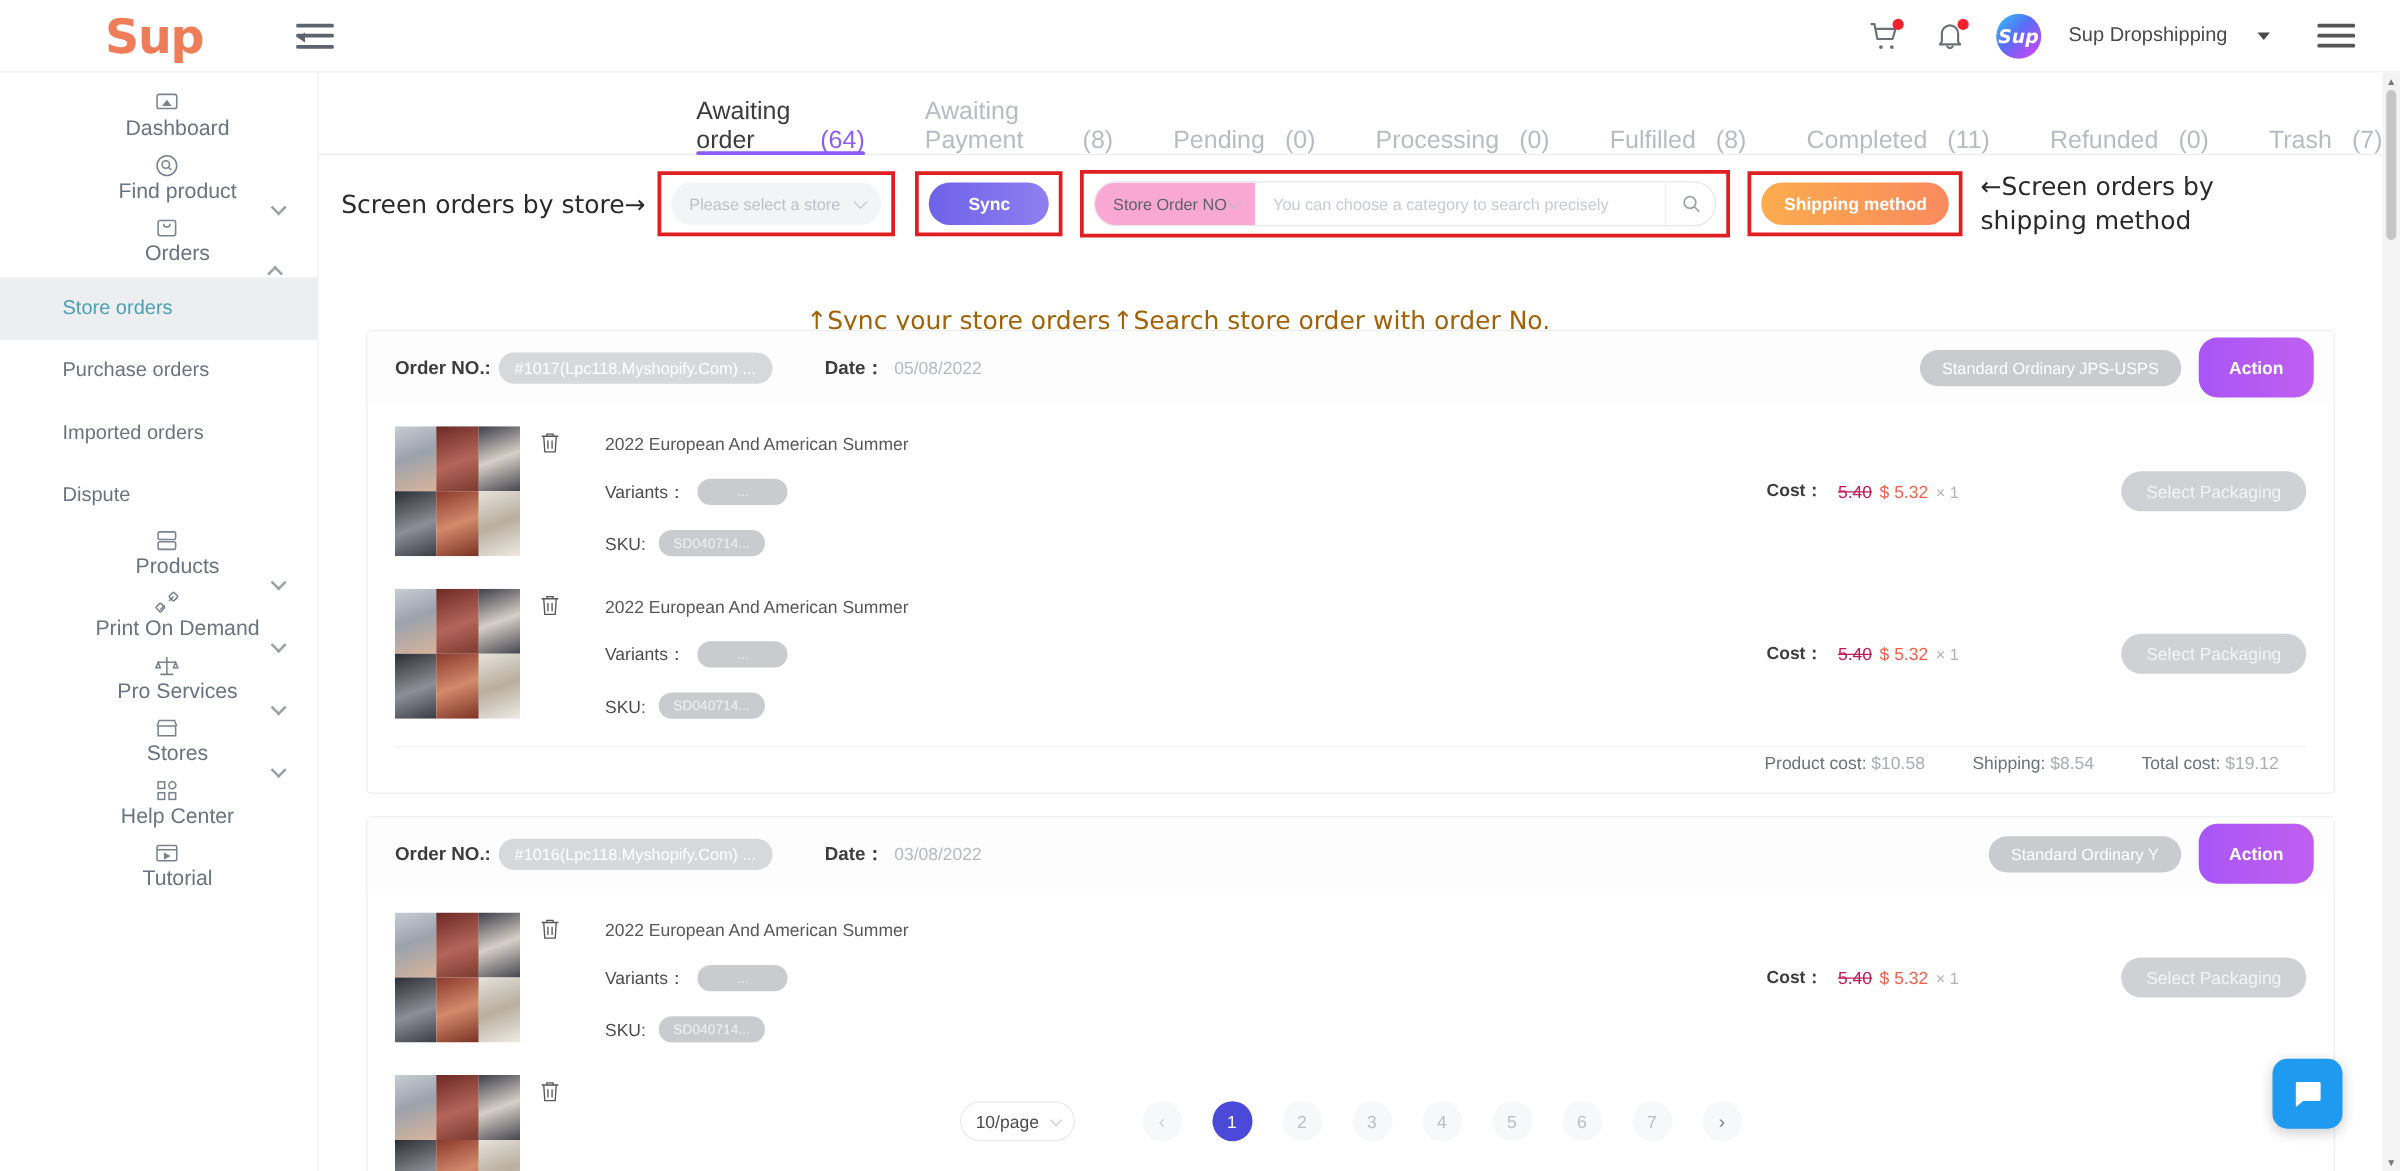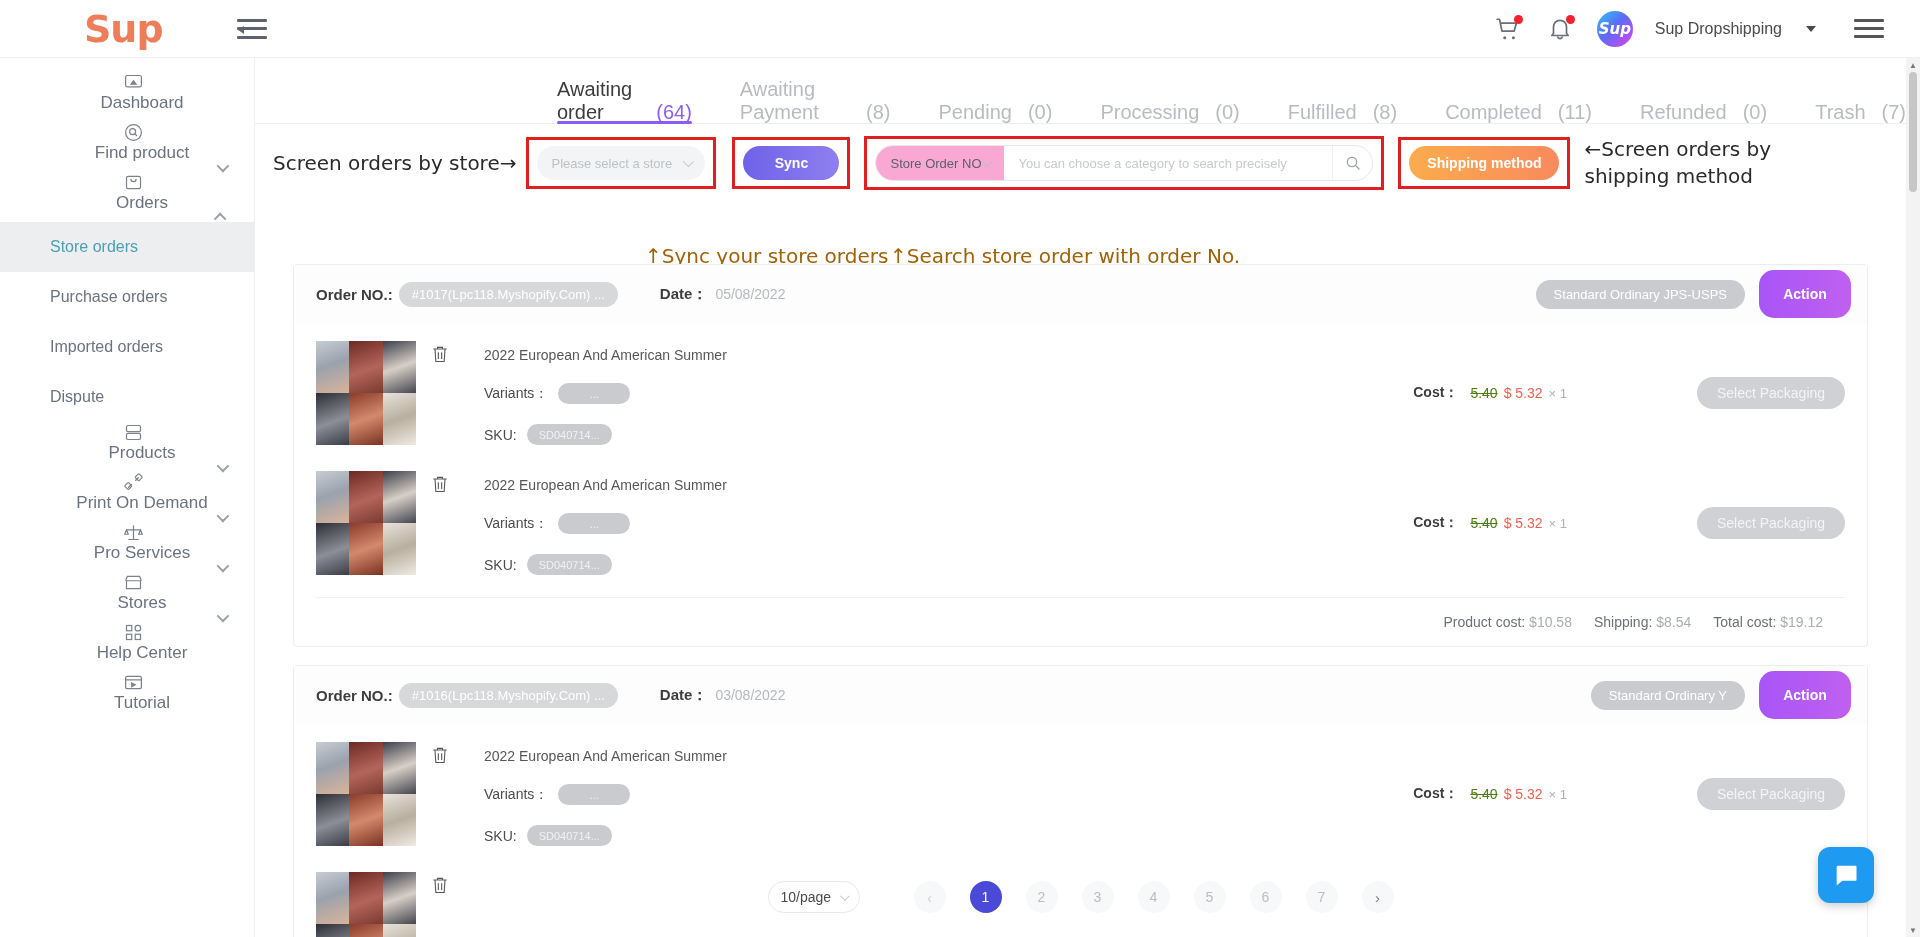--- a/index.html
+++ b/index.html
@@ -205,31 +205,31 @@
   .info-line { display: flex; align-items: center; margin-top: 20px; }
   .info-key { font-size: 14px; color: #4c4c4c; }
   .pill-gray {
     margin-left: 10px; background: #c9cbcf; border-radius: 13px;
     min-width: 58px; height: 21px; display: flex; align-items: center;
     justify-content: center; color: #f1f1f1; font-size: 11px; padding: 0 12px;
   }
   .pill-gray.wide { min-width: 72px; }
   .cost-block { margin-left: auto; display: flex; align-items: center; padding-top: 36px; }
   .cost-key { font-size: 14px; color: #3d3d3d; font-weight: 600; }
-  .cost-old { margin-left: 12px; font-size: 14px; color: #4d7c0f; text-decoration: line-through; }
+  .cost-old { margin-left: 12px; font-size: 14px; color: #be185d; text-decoration: line-through; }
   .cost-new { margin-left: 6px; font-size: 14px; color: #f0604d; }
   .cost-qty { margin-left: 6px; font-size: 13px; color: #aeb2b8; }
   .btn-pack {
     margin-left: 130px; min-width: 148px; height: 32px; border: none; border-radius: 16px;
     background: #cfd1d5; color: #f4f4f4; font-size: 14px; cursor: pointer;
     font-family: "Liberation Sans", sans-serif;
   }
   .totals {
     display: flex; justify-content: flex-end; align-items: center;
-    gap: 22px; padding: 16px 22px 16px 0; border-top: 1px solid #f0f1f3;
+    gap: 38px; padding: 4px 22px 16px 0; border-top: 1px solid #f0f1f3;
     margin: 14px 22px 0 22px; font-size: 14px; color: #6c7077;
   }
   .totals b { font-weight: 400; color: #6c7077; }
   .totals .v { color: #a9adb3; }
 
   
   .pagination {
     position: absolute; bottom: 24px; left: 0; right: 0;
     display: flex; align-items: center; justify-content: center; gap: 24px;
     z-index: 20;

